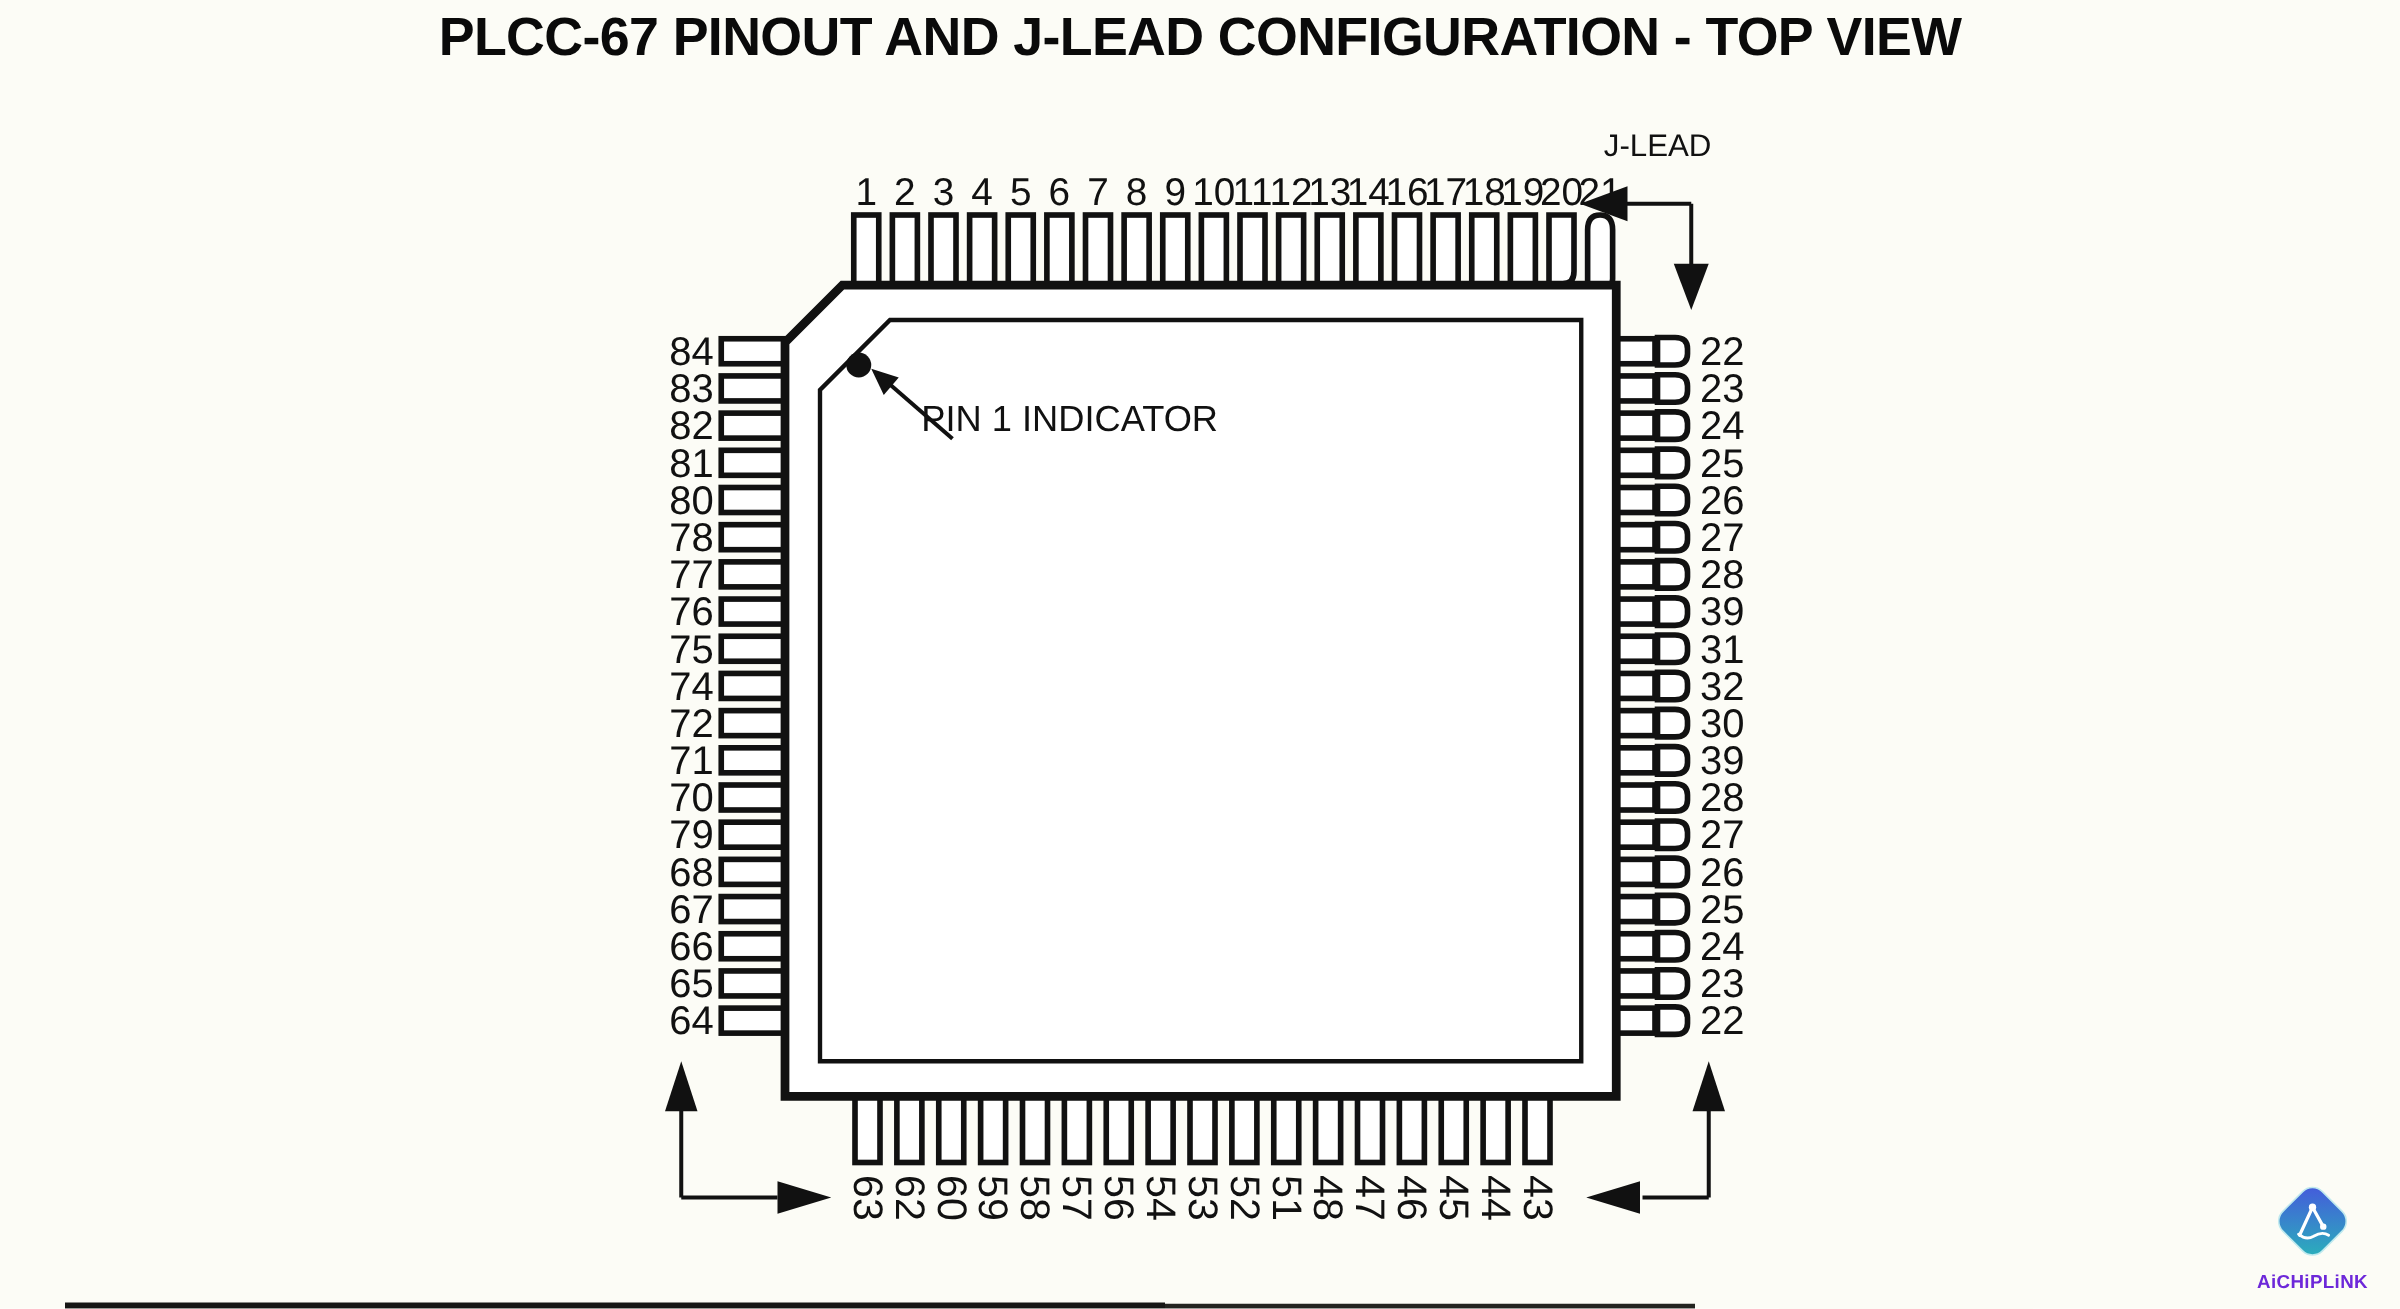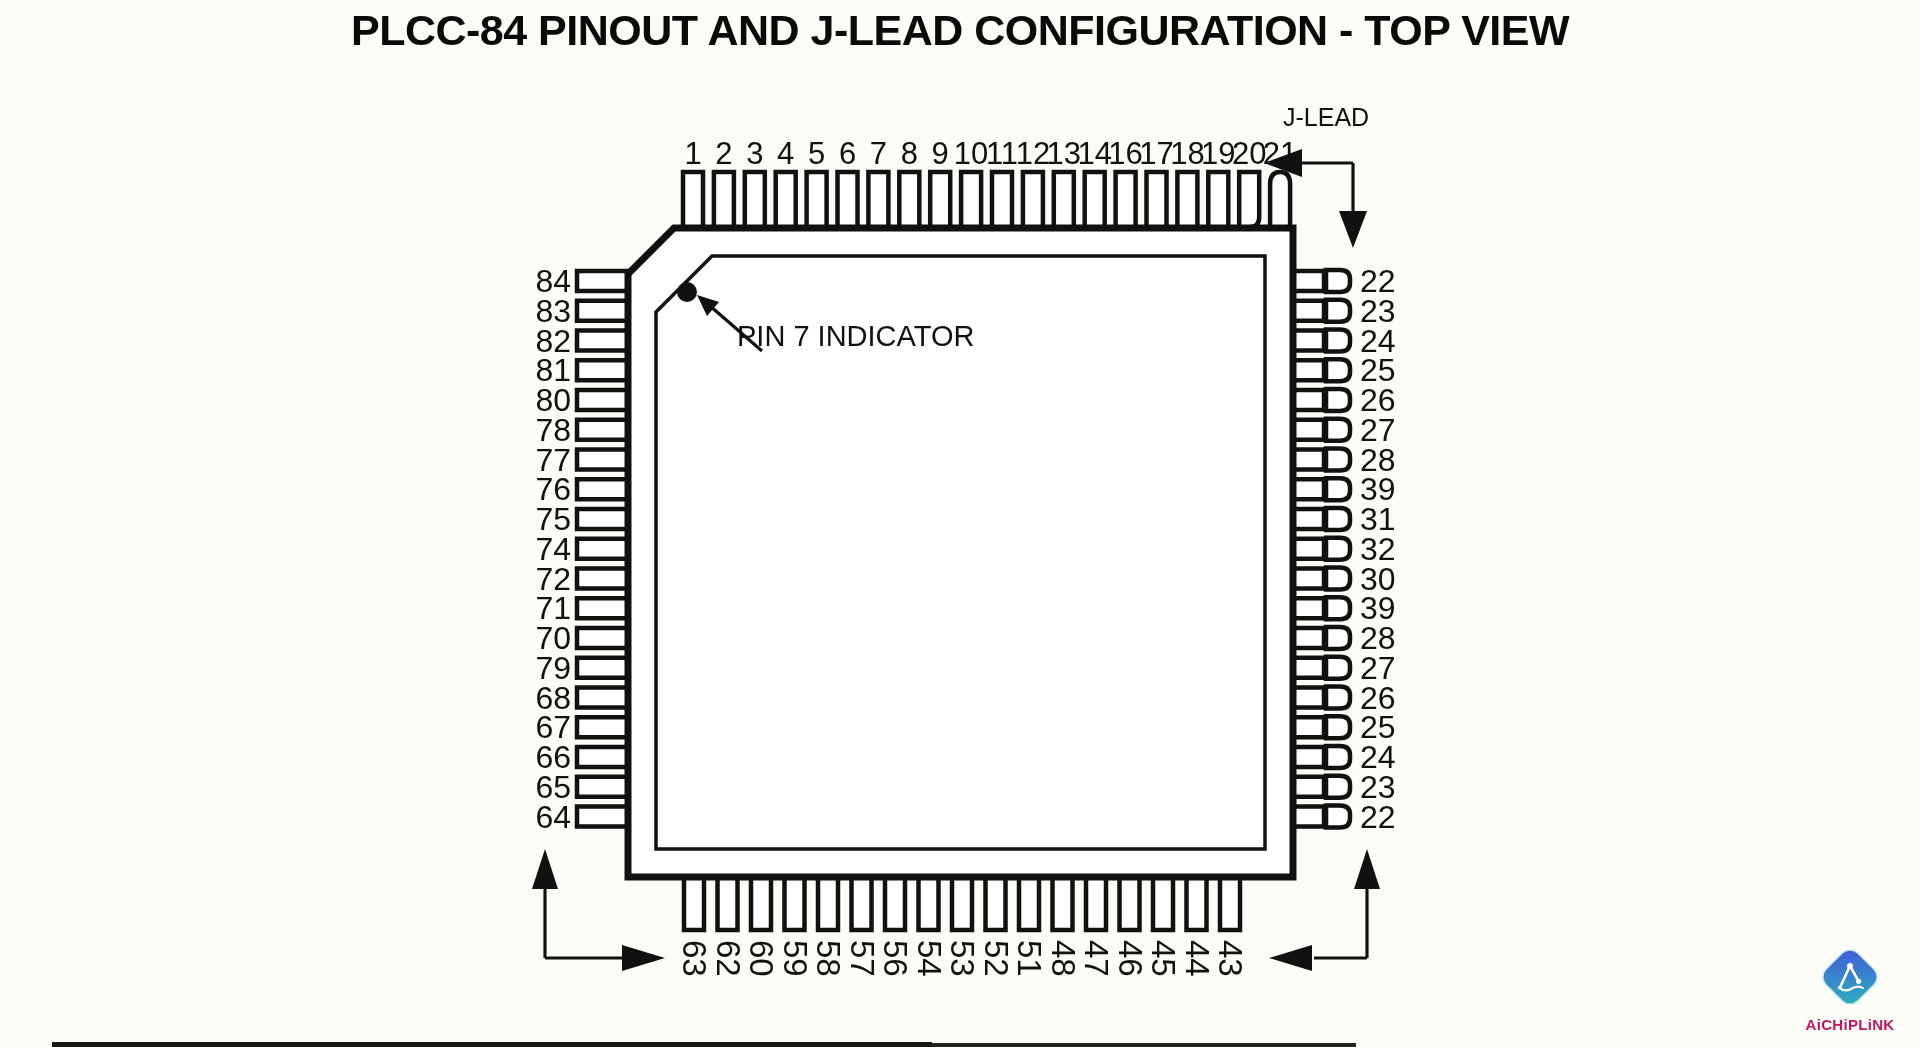--- a/index.html
+++ b/index.html
@@ -13,30 +13,30 @@
     font-family:"Liberation Sans",sans-serif;
   }
   .ann{position:absolute;color:#111;font-weight:400;white-space:nowrap;}
   .jlead{left:1283px;top:103px;font-size:25px;}
   .pin1{left:737px;top:320px;font-size:29px;}
   svg.diagram{position:absolute;left:0;top:0;}
   svg .num  {font-family:"Liberation Sans",sans-serif;font-size:32px;font-weight:400;fill:#111;}
   svg .num-t{font-family:"Liberation Sans",sans-serif;font-size:31px;font-weight:400;fill:#111;}
   svg .num-b{font-family:"Liberation Sans",sans-serif;font-size:33px;font-weight:400;fill:#111;}
   .logo{position:absolute;left:1794px;top:944px;width:112px;text-align:center;}
-  .logo-text{margin-top:2px;font-size:15px;font-weight:700;letter-spacing:0.3px;color:#be185d;}
+  .logo-text{margin-top:2px;font-size:15px;font-weight:700;letter-spacing:0.3px;color:#6d28d9;}
   .strip-a{position:absolute;left:52px;top:1042px;width:880px;height:5px;background:#161614;}
   .strip-b{position:absolute;left:932px;top:1043px;width:424px;height:4px;background:#23231f;}
 </style>
 </head>
 <body>
 
 <div class="canvas">
 
-  <div class="title">PLCC-84 PINOUT AND J-LEAD CONFIGURATION - TOP VIEW</div>
+  <div class="title">PLCC-67 PINOUT AND J-LEAD CONFIGURATION - TOP VIEW</div>
 
   <svg id="chip-svg" class="diagram" width="1920" height="1047" viewBox="0 0 1920 1047">
       <rect x="683" y="172" width="20" height="59" fill="#ffffff" stroke="#111111" stroke-width="4.5"></rect>
       <text x="693" y="164" class="num-t" text-anchor="middle">1</text>
       <rect x="713.9" y="172" width="20" height="59" fill="#ffffff" stroke="#111111" stroke-width="4.5"></rect>
       <text x="723.9" y="164" class="num-t" text-anchor="middle">2</text>
       <rect x="744.8" y="172" width="20" height="59" fill="#ffffff" stroke="#111111" stroke-width="4.5"></rect>
       <text x="754.8" y="164" class="num-t" text-anchor="middle">3</text>
       <rect x="775.7" y="172" width="20" height="59" fill="#ffffff" stroke="#111111" stroke-width="4.5"></rect>
       <text x="785.7" y="164" class="num-t" text-anchor="middle">4</text>
@@ -214,21 +214,21 @@
       <line x1="545" y1="958" x2="622" y2="958" stroke="#111111" stroke-width="3.2"></line>
       <polygon points="545,849 532,889 558,889" fill="#111111"></polygon>
       <polygon points="665,958 622,945 622,971" fill="#111111"></polygon>
       <line x1="1367" y1="886" x2="1367" y2="958" stroke="#111111" stroke-width="3.2"></line>
       <line x1="1367" y1="958" x2="1314" y2="958" stroke="#111111" stroke-width="3.2"></line>
       <polygon points="1367,849 1354,889 1380,889" fill="#111111"></polygon>
       <polygon points="1269,958 1312,945 1312,971" fill="#111111"></polygon>
     </svg>
 
   <div class="ann jlead">J-LEAD</div>
-  <div class="ann pin1">PIN 7 INDICATOR</div>
+  <div class="ann pin1">PIN 1 INDICATOR</div>
 
   <div class="logo">
     <svg width="74" height="66" viewBox="0 0 86 76">
       <defs>
         <linearGradient id="lg" x1="0" y1="0" x2="1" y2="1">
           <stop offset="0" stop-color="#4656dd"></stop>
           <stop offset="1" stop-color="#29b4b9"></stop>
         </linearGradient>
       </defs>
       <rect x="17" y="12" width="52" height="52" rx="13" transform="rotate(45 43 38)" fill="url(#lg)" stroke="#bfe9ee" stroke-width="1.5"></rect>

